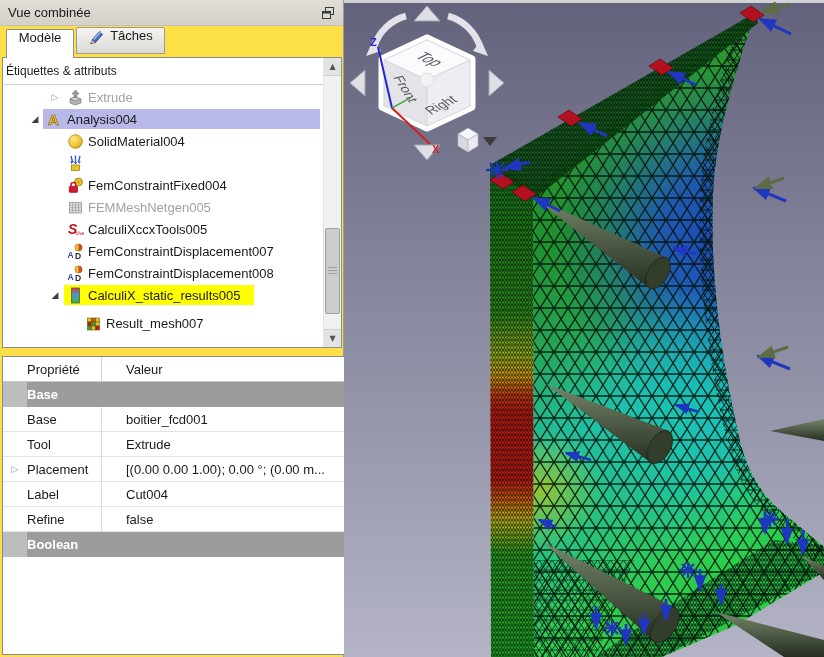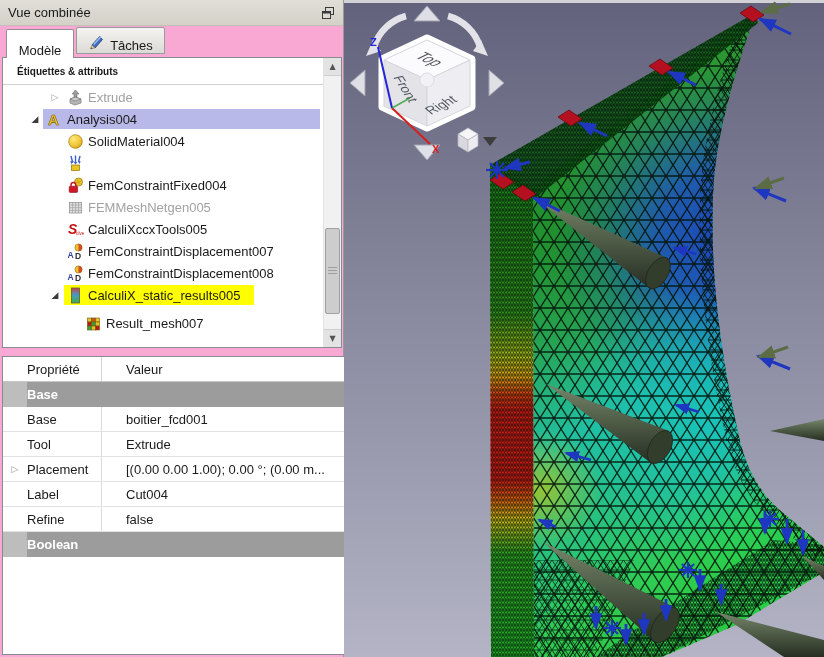--- a/index.html
+++ b/index.html
@@ -1,28 +1,28 @@
 <!DOCTYPE html>
 <html><head>
 <meta charset="utf-8">
 <style>
   html,body{margin:0;padding:0;}
   body{width:824px;height:657px;overflow:hidden;font-family:"Liberation Sans",sans-serif;background:#d6d3cb;position:relative;}
   
-  .left-panel{position:absolute;left:0;top:0;width:344px;height:657px;background:#f9a8d4;border-right:1px solid #9a9a9a;box-sizing:border-box;}
+  .left-panel{position:absolute;left:0;top:0;width:344px;height:657px;background:#fde047;border-right:1px solid #9a9a9a;box-sizing:border-box;}
   .titlebar{position:absolute;left:0;top:0;right:0;height:26px;background:linear-gradient(#e0ded7,#d4d1c9);border-bottom:1px solid #c2bfb7;display:flex;align-items:center;padding:0 8px;box-sizing:border-box;}
   .titlebar .ttl{font-size:13px;color:#1a1a1a;flex:1;}
   .floatbtn{width:14px;height:14px;position:relative;cursor:default;}
   .tabbar{position:absolute;left:0;top:26px;right:0;height:31px;}
-  .tab{position:absolute;box-sizing:border-box;font-size:13px;color:#1a1a1a;display:flex;align-items:flex-end;justify-content:center;gap:5px;}
+  .tab{position:absolute;box-sizing:border-box;font-size:13px;color:#1a1a1a;display:flex;align-items:flex-start;justify-content:center;gap:5px;}
   .tab.active{left:6px;top:3px;width:68px;height:29px;background:#ffffff;border:1px solid #8f8f8f;border-bottom:none;border-radius:2px 2px 0 0;z-index:3;}
   .tab.inactive{left:76px;top:1px;width:89px;height:27px;background:linear-gradient(#f5f4f2,#dcdad5);border:1px solid #9a9a9a;border-radius:2px 2px 0 0;}
   
   .tree-frame{position:absolute;left:2px;top:57px;width:340px;height:291px;background:#fff;border:1px solid #888b90;box-sizing:border-box;overflow:hidden;}
-  .tree-header{position:absolute;left:0;top:0;right:17px;height:26px;border-bottom:1px solid #d0d0d0;display:flex;align-items:center;padding-left:14px;font-size:10px;color:#1a1a1a;background:#fff;font-weight:bold;}
+  .tree-header{position:absolute;left:0;top:0;right:17px;height:26px;border-bottom:1px solid #d0d0d0;display:flex;align-items:center;padding-left:3px;font-size:12px;color:#1a1a1a;background:#fff;}
   .tree-body{position:absolute;left:0;top:28px;right:17px;bottom:0;}
   .trow{height:22px;display:flex;align-items:center;position:relative;font-size:13px;color:#1a1a1a;}
   .trow .exp{position:absolute;width:12px;text-align:center;font-family:"DejaVu Sans",sans-serif;font-size:9px;line-height:22px;}
   .exp.col{color:#9a9a9a;}
   .exp.open{color:#3c3c3c;}
   .trow .content{display:flex;align-items:center;height:20px;padding:0 3px;}
   .trow .ticon{width:17px;height:17px;margin-right:4px;flex:none;}
   .trow.dis .tlabel{color:#a2a2a2;}
   .trow.sel .content{background:#b9b9e9;flex:1;margin-right:4px;}
   .trow.hl .content{background:#ffff00;padding-right:14px;text-align:center;}

